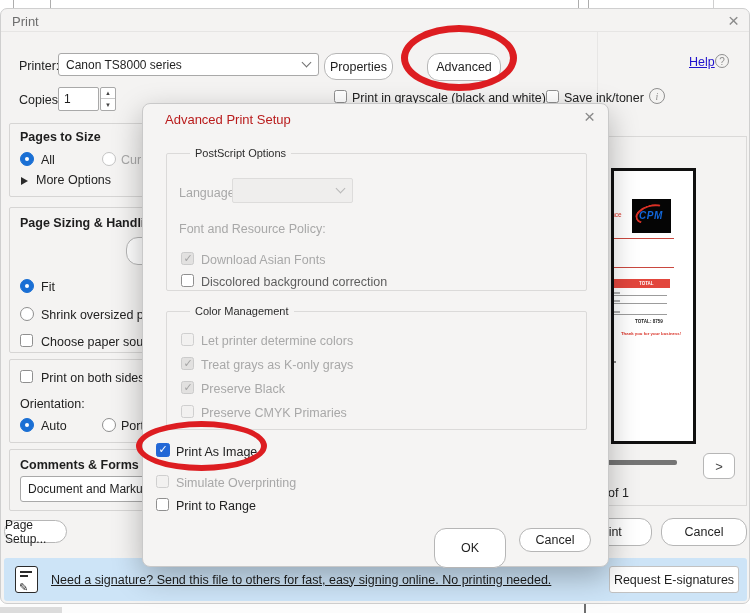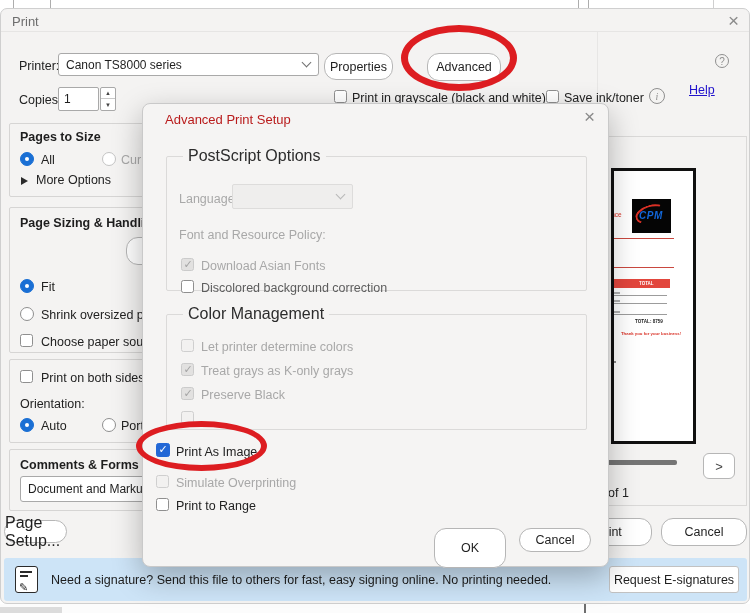--- a/index.html
+++ b/index.html
@@ -51,21 +51,21 @@
 
   .tri-right { position:absolute; width:0; height:0; border-left:7px solid #2b2b2b; border-top:4.5px solid transparent; border-bottom:4.5px solid transparent; }
 
   .circle-ico { position:absolute; border:1.4px solid #8f8f8f; border-radius:50%;
     display:flex; align-items:center; justify-content:center; color:#8f8f8f; background:transparent; }
 
   .spin { position:absolute; left:99px; top:78px; width:16px; height:24px; border:1px solid #a9a9a9; border-radius:2px; background:#fff; }
   .spin div { height:11px; display:flex; align-items:center; justify-content:center; font-size:6px; color:#444; }
   .spin div:first-child { border-bottom:1px solid #c9c9c9; }
 
-  .link { color:#2012cc; text-decoration:underline; font-size:12.5px;margin-top:28px; }
+  .link { color:#2012cc; text-decoration:underline; font-size:12.5px; }
 
   
   .preview-box { position:absolute; left:601px; top:127px; width:145px; height:370px; border:1px solid #dad9d8; }
   .thumb { position:absolute; left:610px; top:159px; width:85px; height:276px; background:#fff; border:3px solid #101010; overflow:hidden; }
   .thumb .in { position:relative; width:100%; height:100%; font-family:"Liberation Sans",sans-serif; }
   .brandbox { position:absolute; left:18px; top:28px; width:39px; height:34px; background:#050505; overflow:hidden; }
   .brandtxt { position:absolute; left:7px; top:11px; font-size:10px; font-weight:bold; font-style:italic; color:#1266d8; letter-spacing:0.5px; }
   .brandarc { position:absolute; left:3px; top:6px; width:31px; height:18px; border:2px solid transparent; border-top-color:#d93025; border-left-color:#d93025; border-radius:50%; transform:rotate(-18deg); }
   .redfrag { position:absolute; left:-10px; top:40px; font-size:6.5px; color:#d93025; }
   .hrline { position:absolute; left:-10px; width:70px; height:1px; background:#c9483f; }
@@ -73,32 +73,32 @@
   .redbar span { position:absolute; left:35px; top:2px; font-size:4.5px; font-weight:bold; color:#fff; }
   .rowline { position:absolute; left:-10px; width:63px; border-bottom:1px solid #9c9c9c; height:6px; }
   .rowline i { display:block; width:16px; height:2px; background:#b0b0b0; margin-top:2px; }
   .totaltxt { position:absolute; left:21px; top:148px; font-size:4.6px; font-weight:bold; color:#1d1d1d; }
   .thanks { position:absolute; left:7px; top:160px; font-size:4.3px; font-weight:bold; color:#d93025; }
   .tinybar { position:absolute; left:-10px; top:190px; width:12px; height:2px; background:#8a8a8a; }
   .slider { position:absolute; left:602px; top:451px; width:74px; height:5px; background:#757575; border-radius:2px; }
 
   
   .promo { position:absolute; left:3px; top:549px; width:743px; height:43px; background:#cde4f7; border-radius:3px; }
-  .promo-msg { position:absolute; left:47px; top:0; height:43px; display:flex; align-items:center; font-size:12.5px; color:#1c1c1c; }
+  .promo-msg { position:absolute; left:47px; top:0; height:43px; display:flex; align-items:center; font-size:12.5px; color:#1c1c1c;text-decoration:underline; }
   .sig-ico { position:absolute; left:11px; top:8px; width:23px; height:27px; background:#fff; border:1.6px solid #2b2b2b; border-radius:3px; }
   .sig-ico i { position:absolute; left:4px; width:12px; height:1.5px; background:#2b2b2b; }
   .sig-ico em { position:absolute; left:3px; top:14px; font-style:normal; font-size:11px; color:#2b2b2b; }
 
   
   .adv { position:absolute; left:142px; top:103px; width:467px; height:464px; background:#f5f4f3;
     border:1px solid #c9c9c9; border-radius:8px; box-shadow:0 10px 30px rgba(0,0,0,0.28); z-index:10; }
   .adv-title { position:absolute; left:22px; top:8px; font-size:13px; color:#b91c1c; }
   .adv-close { position:absolute; right:13px; top:2px; font-size:19px; color:#8a8a8a; }
   .adv fieldset { position:absolute; left:23px; width:421px; border:1px solid #dbdad9; border-radius:2px; }
-  .adv legend { margin-left:16px; padding:0 5px; font-size:16px; color:#2c2c2c; }
+  .adv legend { margin-left:23px; padding:0 5px; font-size:11px; color:#2c2c2c; }
   .fs1 { top:43px; height:144px; }
   .fs2 { top:201px; height:125px; }
   .dd { position:absolute; border-radius:2px; display:flex; align-items:center; padding-left:8px; font-size:12px; }
   .dd.ghost { background:#efeeed; border:1px solid #dddcdb; }
   .dd.soft  { background:#e9e8e7; border:1px solid #d2d1d0; color:#3d3d3d; }
 
   
   .red-ellipse { position:absolute; border:7px solid #dd1d21; border-radius:50%; z-index:40; background:transparent; }
   .re-advanced { left:401px; top:25px; width:116px; height:66px; }
   .re-pai { left:136px; top:421px; width:131px; height:50px; border-width:6px; }
@@ -189,21 +189,21 @@
       <div class="lbl" style="left:111px;top:59px">Portra</div>
     </div>
 
     <div class="groupbox" style="left:8px;top:440px;width:424px;height:62px">
       <div class="hd" style="left:10px;top:8px">Comments &amp; Forms</div>
       <div class="select" style="left:10px;top:26px;width:200px;height:26px">
         <span>Document and Markups</span>
       </div>
     </div>
 
-    <div class="btn" style="left:3px;top:511px;width:63px;height:23px;font-size:16px">
+    <div class="btn" style="left:3px;top:511px;width:63px;height:23px;font-size:12px">
       <span>Page Setup...</span>
     </div>
 
     <div class="preview-box"></div>
     <div class="thumb">
       <div class="in">
         <span class="redfrag">nance</span>
         <div class="brandbox">
           <span class="brandarc"></span>
           <span class="brandtxt">CPM</span>
@@ -272,20 +272,21 @@
 
     <fieldset class="fs2">
       <legend>Color Management</legend>
       <span class="cb cb-dis" style="left:14px;top:16px"></span>
       <div class="lbl dis" style="left:34px;top:17px">Let printer determine colors</div>
       <span class="cb cb-dis-on" style="left:14px;top:40px"></span>
       <div class="lbl dis" style="left:34px;top:41px">Treat grays as K-only grays</div>
       <span class="cb cb-dis-on" style="left:14px;top:64px"></span>
       <div class="lbl dis" style="left:34px;top:65px">Preserve Black</div>
       <span class="cb cb-dis" style="left:14px;top:88px"></span>
+      <div class="lbl dis" style="left:34px;top:89px">Preserve CMYK Primaries</div>
     </fieldset>
 
     <span class="cb cb-on" style="left:13px;top:339px;width:14px;height:14px"></span>
     <div class="lbl" style="left:33px;top:341px">Print As Image</div>
 
     <span class="cb cb-dis" style="left:13px;top:371px"></span>
     <div class="lbl dis" style="left:33px;top:372px">Simulate Overprinting</div>
 
     <span class="cb" style="left:13px;top:394px"></span>
     <div class="lbl" style="left:33px;top:395px">Print to Range</div>

